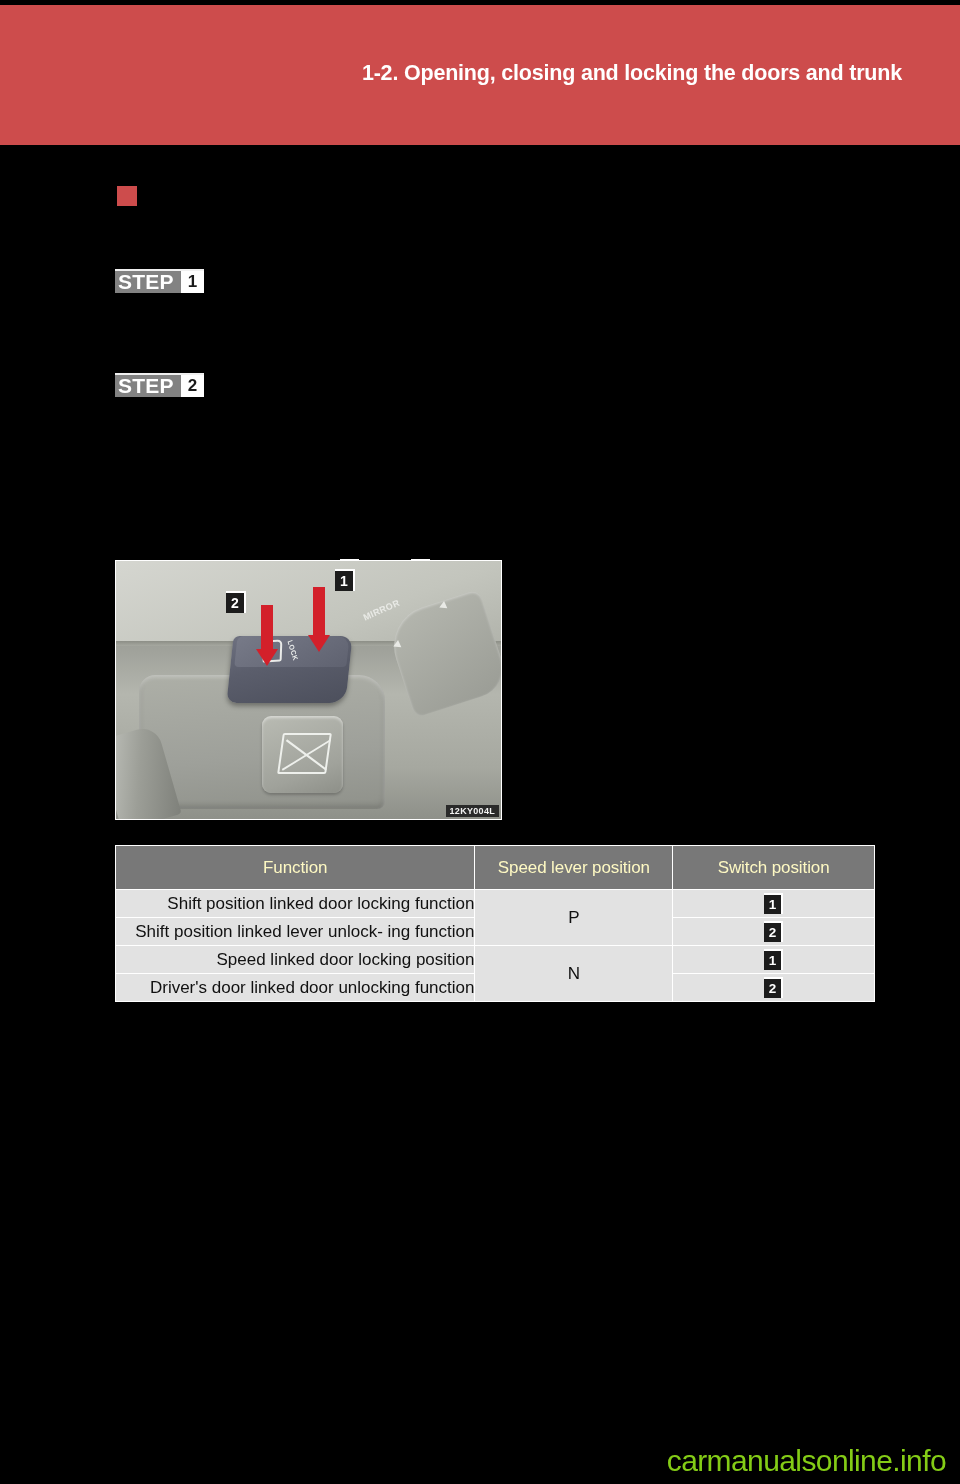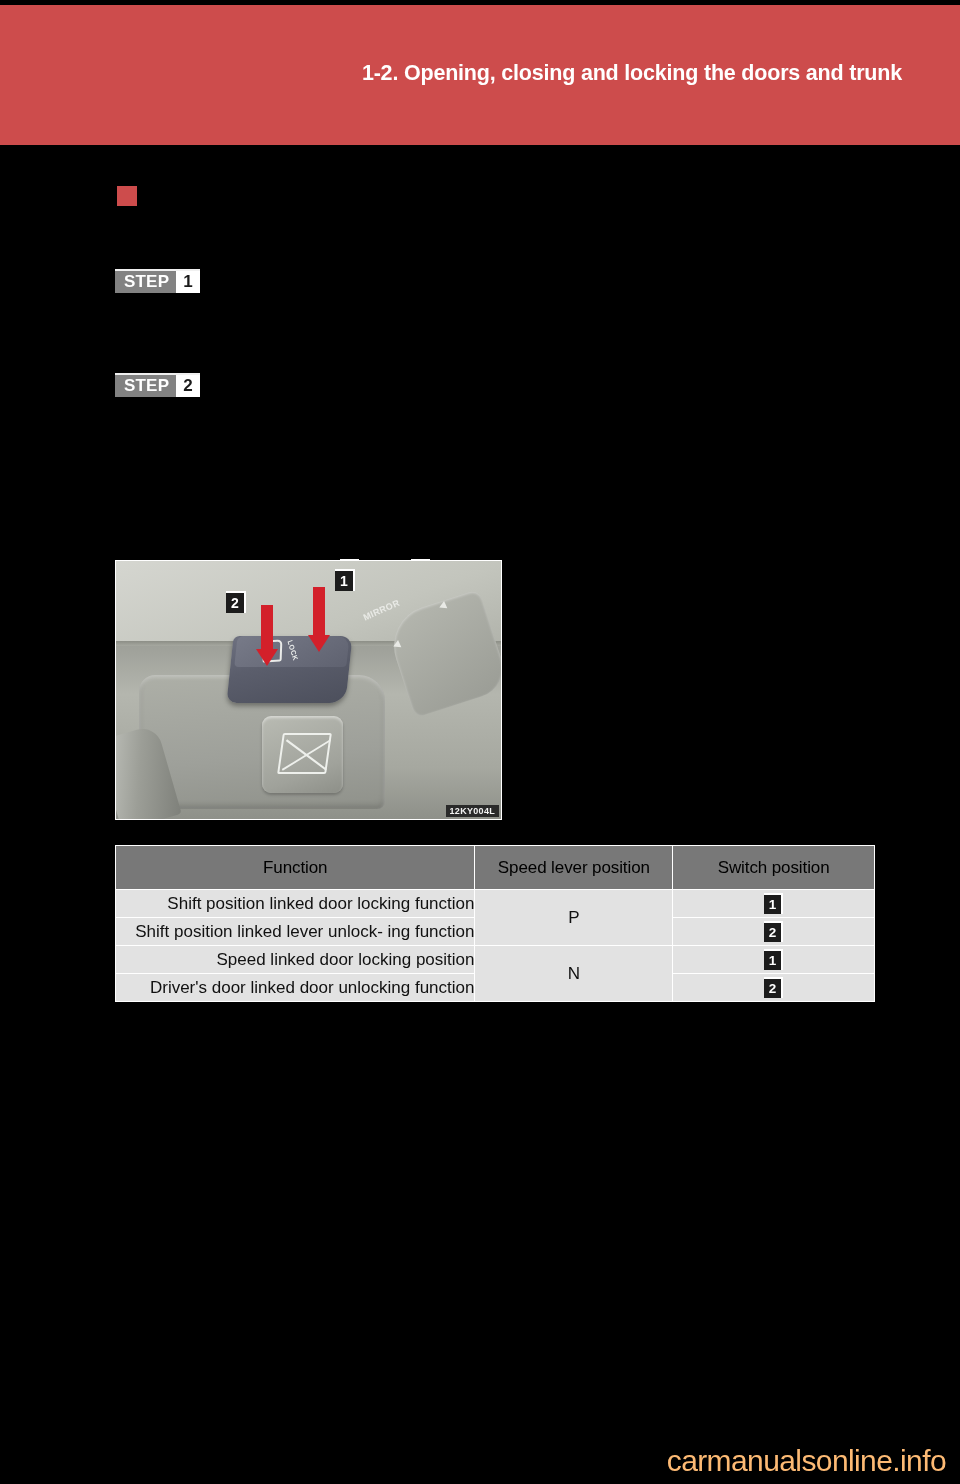--- a/index.html
+++ b/index.html
@@ -90,24 +90,24 @@
     position: absolute;
     height: 24px;
     display: flex;
     align-items: stretch;
     border-top: 2px solid #f0f0f0;
     box-sizing: border-box;
   }
   .step-badge .step-word {
     background: #828282;
     color: #ffffff;
-    font-size: 17px;
+    font-size: 21px;
     font-weight: bold;
     line-height: 22px;
-    padding: 0 6px 0 9px;
+    padding: 0 6px 0 3px;
     letter-spacing: 0.2px;
   }
   .step-badge .step-num {
     background: #ffffff;
     color: #1a1a1a;
     font-size: 17px;
     font-weight: bold;
     line-height: 22px;
     padding: 0 7px;
     border-left: 1px solid #828282;
@@ -357,21 +357,21 @@
     width: 760px;
     border-collapse: collapse;
     background: #e2e2e2;
   }
   .data-table th, .data-table td {
     border: 1px solid #ffffff;
     padding: 0;
   }
   .data-table thead th {
     background: #787878;
-    color: #000000;
+    color: #fef9c3;
     font-size: 17px;
     font-weight: normal;
     height: 43px;
     text-align: center;
     letter-spacing: -0.1px;
   }
   .data-table td {
     background: #e2e2e2;
     color: #111111;
     font-size: 17px;
@@ -403,21 +403,21 @@
     border-top: 2px solid #ffffff;
     border-right: 2px solid #ffffff;
   }
 
   
   .watermark {
     position: absolute;
     right: 14px;
     bottom: 6px;
     font-size: 30px;
-    color: #fdba74;
+    color: #84cc16;
     letter-spacing: -0.6px;
     white-space: nowrap;
   }
 </style>
 </head>
 <body>
 
 <div class="header-band">
   <div class="header-title">1-2. Opening, closing and locking the doors and trunk</div>
 </div>

